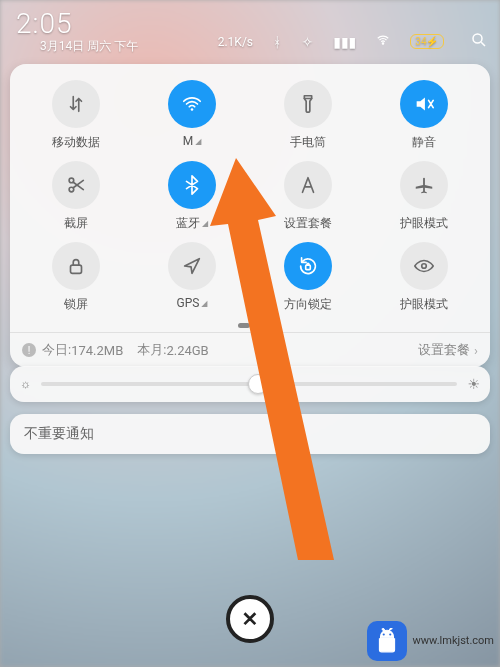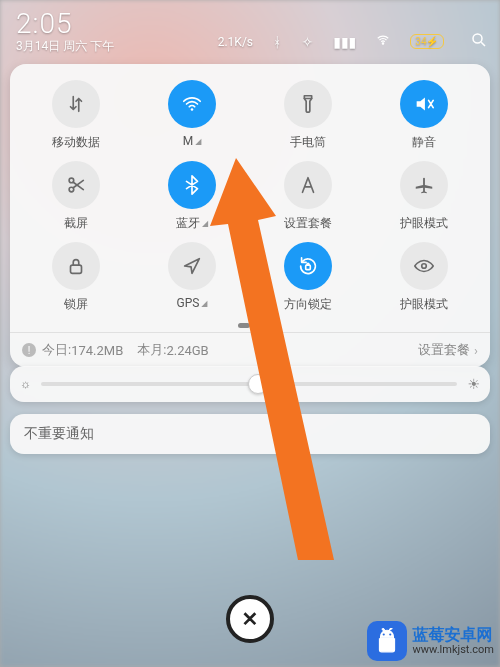--- a/index.html
+++ b/index.html
@@ -19,21 +19,21 @@
   .status-bar {
     position: absolute; left: 0; right: 0; top: 0;
     height: 58px;
     display: flex; align-items: flex-end; justify-content: space-between;
     padding: 4px 12px 6px 16px;
     color: #fff;
     text-shadow: 0 1px 2px rgba(0,0,0,.3);
   }
   .status-left { display: flex; flex-direction: column; line-height: 1; }
   .status-time { font-size: 28px; font-weight: 300; letter-spacing: 1px; }
-  .status-date { font-size: 12px; margin-top: 2px; opacity: .95; }
+  .status-date { font-size: 12px; margin-top: 2px; opacity: .95; margin-left: 24px; }
   .status-right { display: flex; align-items: center; gap: 20px; font-size: 12px; margin-left: 48px; }
   .status-right .ico { font-size: 14px; }
   .battery-pill {
     border: 1px solid #fff; border-radius: 6px;
     padding: 1px 4px; font-size: 10px; display: inline-flex; align-items: flex-start;
     color: #f5c842; border-color: #f5c842;
   }
 
   .panel {
     position: absolute; left: 10px; right: 10px; top: 64px;
@@ -362,16 +362,15 @@
 
 <div class="watermark">
   <div class="wm-logo">
     <svg viewBox="0 0 24 24" fill="#fff">
         <path d="M6 8a6 6 0 0 1 12 0v1H6V8zm-1 2h14v10a2 2 0 0 1-2 2H7a2 2 0 0 1-2-2V10zm4-7l-1.5-2 1-.6L10 2m4 0l1.5-2 1 .6L14 2" stroke="#fff"></path>
         <circle cx="9" cy="6" r="1" fill="#2b6de0"></circle>
         <circle cx="15" cy="6" r="1" fill="#2b6de0"></circle>
       </svg>
   </div>
   <div class="wm-text">
-    <span class="wm-title">蓝莓安卓网</span>
     <span class="wm-url">www.lmkjst.com</span>
   </div>
 </div>
 
 </body></html>

